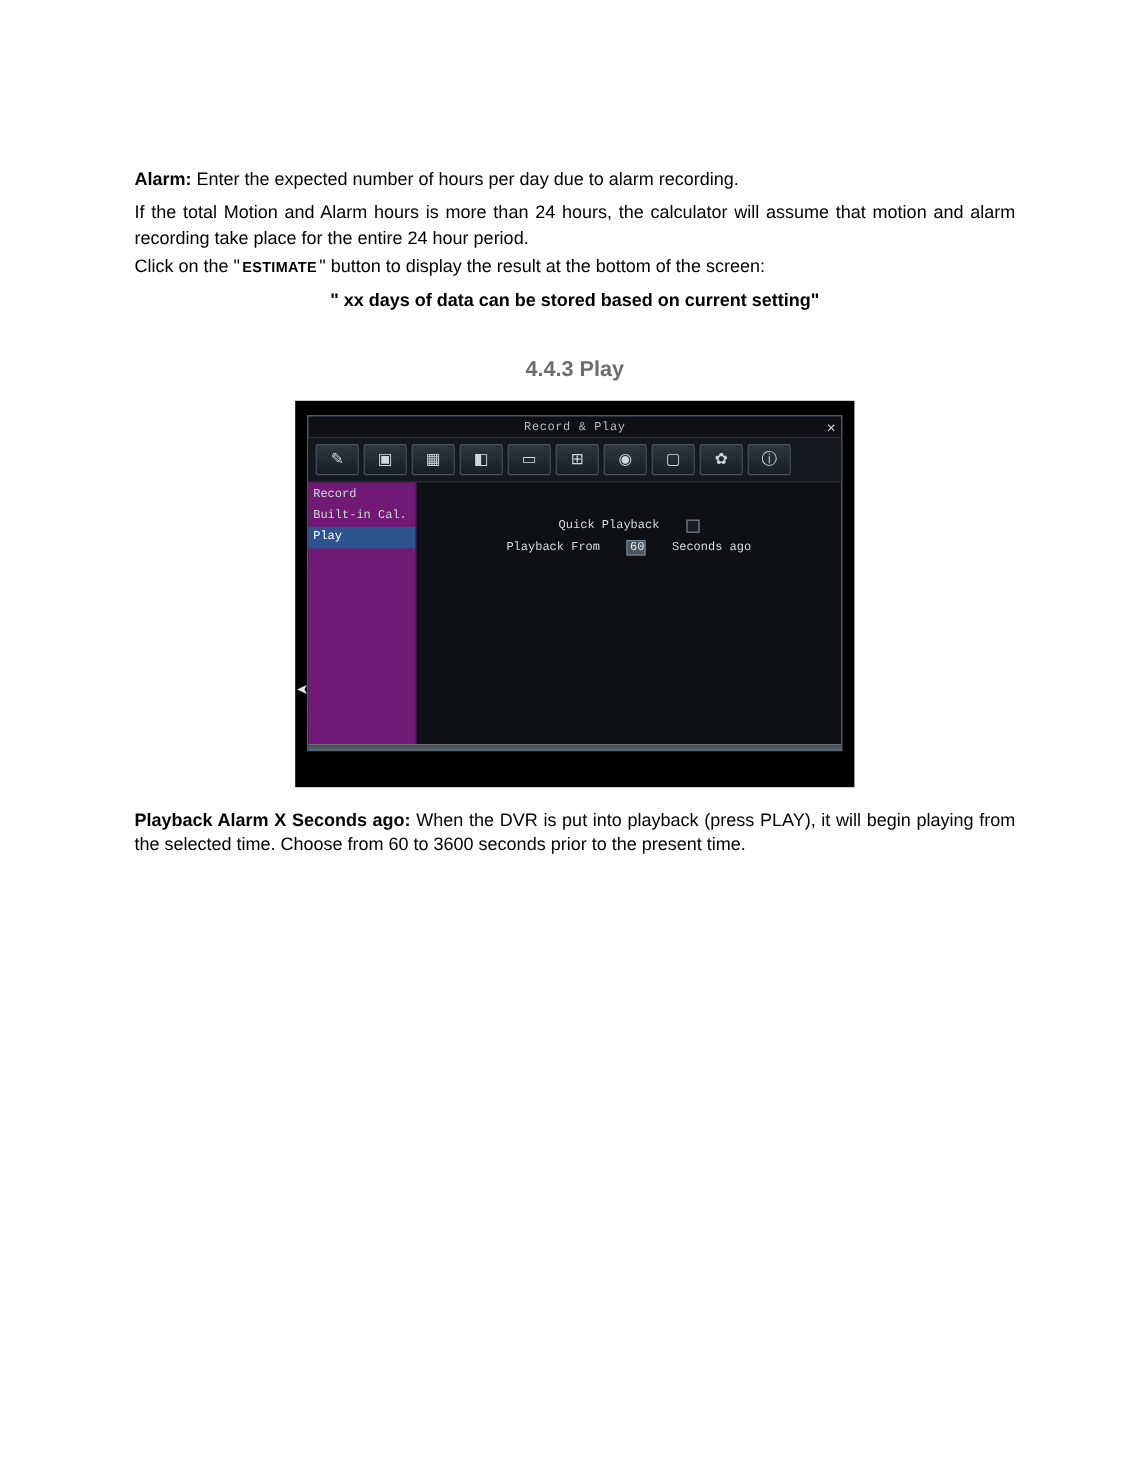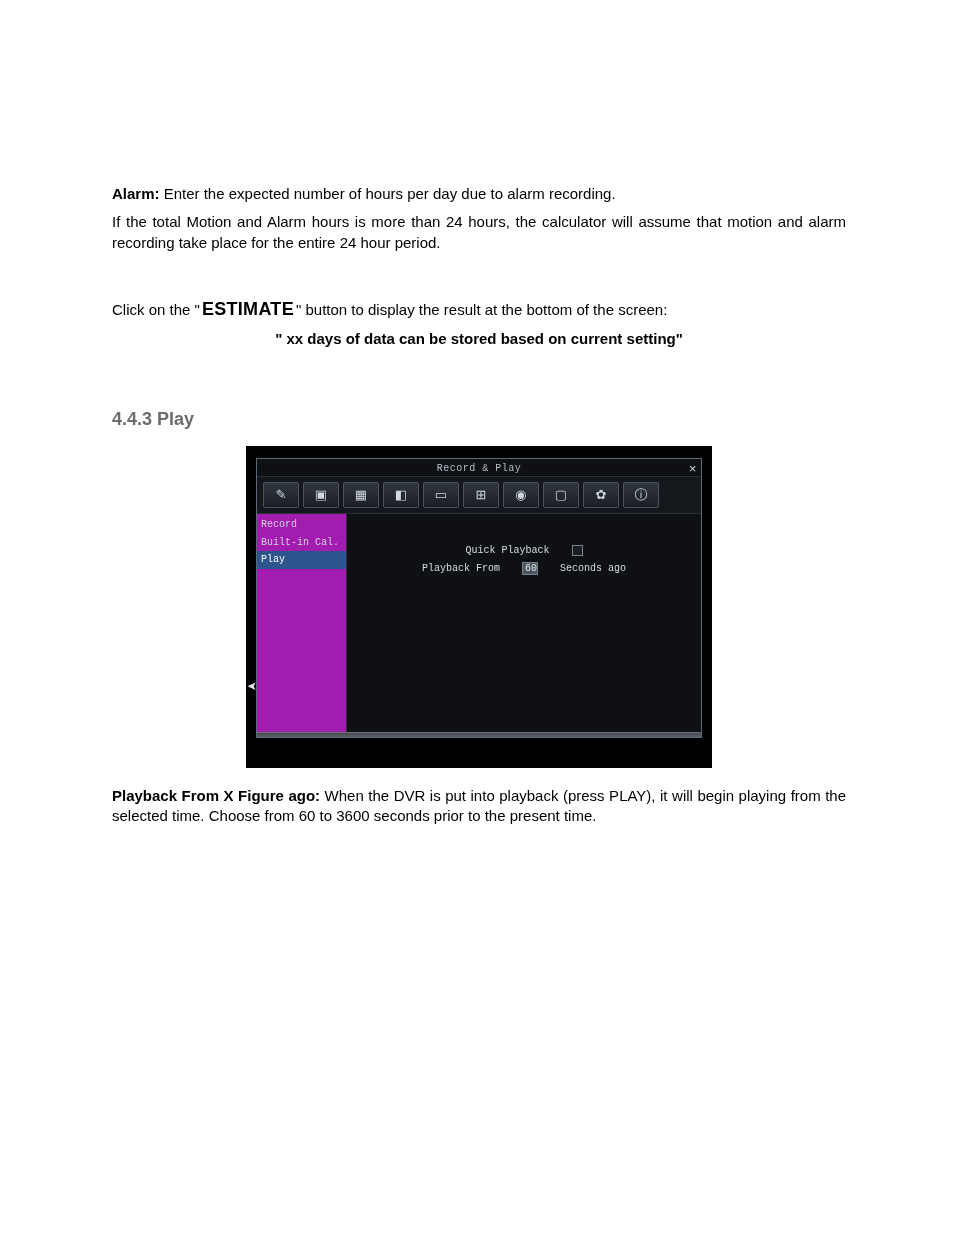--- a/index.html
+++ b/index.html
@@ -8,38 +8,39 @@
       font-size: 15px;
       color: #000;
       background: #fff;
       width: 954px;
       height: 1235px;
       padding: 140px 108px 0 112px;
       position: relative;
       line-height: 1.35;
     }
     .para { margin-bottom: 4px; text-align: justify; }
-    .para.tight { margin-bottom: 8px; margin-top: 44px; }
+    .para.tight { margin-bottom: 8px; }
     .bold { font-weight: bold; }
     .center-bold { font-weight: bold; text-align: center; margin-top: 2px; margin-bottom: 30px; }
     .inline-btn {
       font-family: Arial, Helvetica, sans-serif;
       font-weight: bold;
-      font-size: 18px;
+      font-size: 12px;
       padding: 0 2px;
       display: inline-block;
       letter-spacing: 0.3px;
     }
     .section-head {
       font-family: Arial, Helvetica, sans-serif;
       font-weight: bold;
       font-size: 18px;
       color: #6c6c6c;
-      margin-top: 58px;
+      margin-top: 34px;
       margin-bottom: 14px;
+      text-align: center;
     }
     .fig-wrap { text-align: center; margin: 0 0 18px 0; }
     .fig-caption {
       font-size: 14px;
       text-align: center;
       margin-top: 12px;
       margin-bottom: 40px;
     }
     
     .app-window {
@@ -84,21 +85,21 @@
       background: linear-gradient(#303640,#1a1e24);
       border: 1px solid #4a525c;
       border-radius: 2px;
       display: flex; align-items: center; justify-content: center;
       color: #cfd6de;
       font-size: 13px;
     }
     .body-row { display: flex; height: 218px; }
     .sidebar {
       width: 90px;
-      background: #a21caf;
+      background: #701a75;
       border-right: 1px solid #2b3138;
       font-family: "Courier New", monospace;
       font-size: 10px;
       color: #d0d6dc;
       padding-top: 2px;
     }
     .side-item { padding: 2px 4px; white-space: nowrap; }
     .side-item.selected {
       background: #2d548c;
       color: #fff;
@@ -208,16 +209,16 @@
           </div>
         </div>
       </div>
       <div class="footer-bar"></div>
     </div>
   </div>
 </div>
 
 <div class="body-text">
   <p class="para" style="text-align:justify;">
-    <span class="bold">Playback From X Figure ago:</span><span> When the DVR is put into playback (press PLAY), it will begin playing from the selected time. Choose from 60 to 3600 seconds prior to the present time.</span>
+    <span class="bold">Playback Alarm X Seconds ago:</span><span> When the DVR is put into playback (press PLAY), it will begin playing from the selected time. Choose from 60 to 3600 seconds prior to the present time.</span>
   </p>
   <div class="page-spacer"></div>
 </div>
 
 </body></html>

